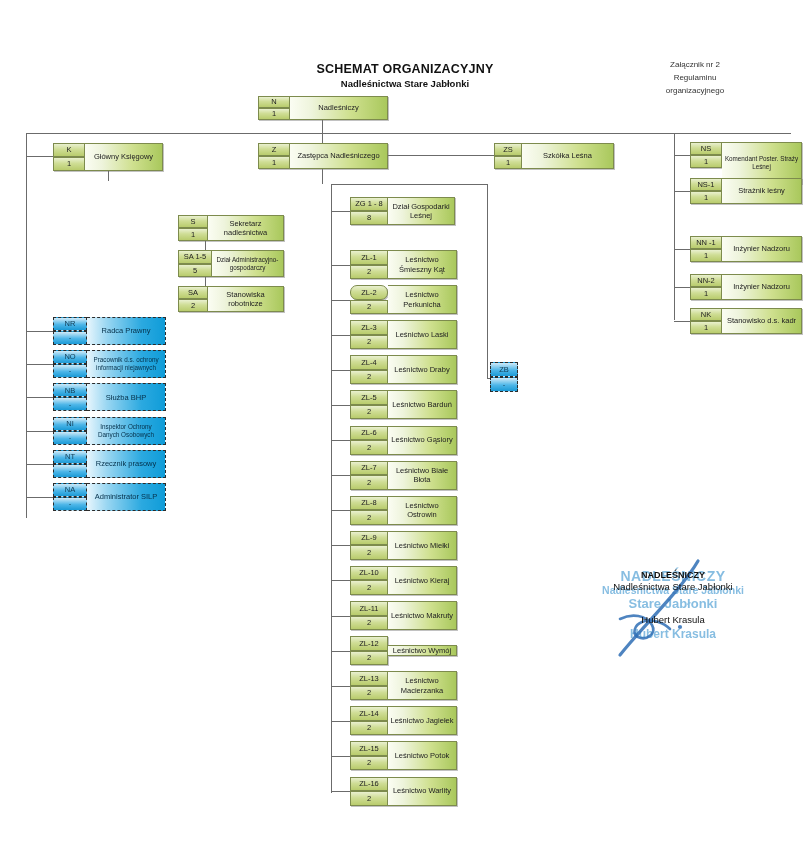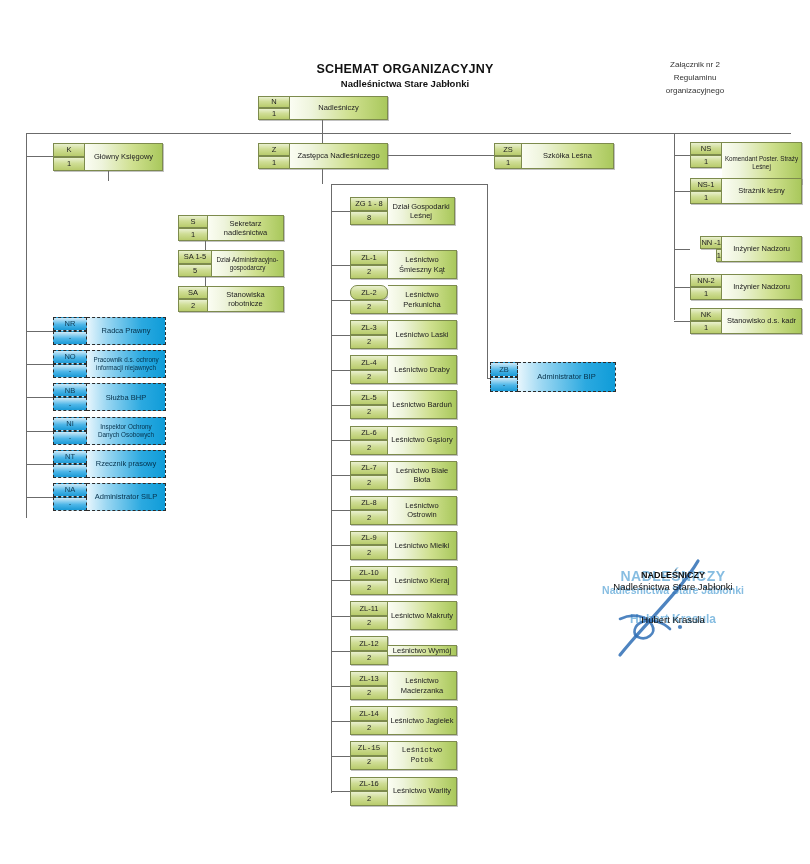--- a/index.html
+++ b/index.html
@@ -253,21 +253,20 @@
     </div>
     <div class="lbl">Dział Gospodarki Leśnej</div>
   </div>
   <div class="ln lnh" style="left:331px; top:211px; width:19px;"></div>
 
   <div class="node blue" style="left:490px; top:362px; width:126px; height:30px;">
     <div class="codewrap" style="width:28px;">
       <div class="code" style="height:15px;">ZB</div>
       <div class="cnt" style="height:15px;">-</div>
     </div>
-    <div class="lbl">Administrator BIP</div>
   </div>
 
   <div id="blue-staff-layer">
       <div class="ln lnh" style="left: 26px; top: 331px; width: 27px; height: 1px;"></div>
       <div class="node blue" style="left: 53px; top: 317px; width: 113px; height: 28px;">
         <div class="codewrap" style="width: 34px;">
           <div class="code" style="height: 14px;">NR</div>
           <div class="cnt" style="height: 14px;">-</div>
         </div>
         <div class="lbl">Radca Prawny</div>
@@ -326,21 +325,21 @@
       <div class="ln lnh" style="left: 674px; top: 191px; width: 16px; height: 1px;"></div>
       <div class="node green" style="left: 690px; top: 178px; width: 112px; height: 26px;">
         <div class="codewrap" style="width: 32px;">
           <div class="code" style="height: 13px;">NS-1</div>
           <div class="cnt" style="height: 13px;">1</div>
         </div>
         <div class="lbl">Strażnik leśny</div>
       </div>
       <div class="ln lnh" style="left: 674px; top: 249px; width: 16px; height: 1px;"></div>
       <div class="node green" style="left: 690px; top: 236px; width: 112px; height: 26px;">
-        <div class="codewrap" style="width: 32px; align-items: flex-end;">
+        <div class="codewrap" style="width: 32px;">
           <div class="code" style="height: 13px;">NN -1</div>
           <div class="cnt" style="height: 13px;">1</div>
         </div>
         <div class="lbl">Inżynier Nadzoru</div>
       </div>
       <div class="ln lnh" style="left: 674px; top: 287px; width: 16px; height: 1px;"></div>
       <div class="node green" style="left: 690px; top: 274px; width: 112px; height: 26px;">
         <div class="codewrap" style="width: 32px;">
           <div class="code" style="height: 13px;">NN-2</div>
           <div class="cnt" style="height: 13px;">1</div>
@@ -464,40 +463,41 @@
       </div>
       <div class="ln lnh" style="left: 331px; top: 721px; width: 19px; height: 1px;"></div>
       <div class="node green" style="left: 350px; top: 706.3px; width: 107px; height: 29px;">
         <div class="codewrap" style="width: 38px;">
           <div class="code" style="height: 14.5px;">ZL-14</div>
           <div class="cnt" style="height: 14.5px;">2</div>
         </div>
         <div class="lbl">Leśnictwo Jagiełek</div>
       </div>
       <div class="ln lnh" style="left: 331px; top: 756px; width: 19px; height: 1px;"></div>
-      <div class="node green" style="left: 350px; top: 741.4px; width: 107px; height: 29px; font-family: Liberation Mono, monospace;">
+      <div class="node green" style="left: 350px; top: 741.4px; width: 107px; height: 29px;">
         <div class="codewrap" style="width: 38px;">
           <div class="code" style="height: 14.5px;">ZL-15</div>
           <div class="cnt" style="height: 14.5px;">2</div>
         </div>
         <div class="lbl">Leśnictwo Potok</div>
       </div>
       <div class="ln lnh" style="left: 331px; top: 791px; width: 19px; height: 1px;"></div>
       <div class="node green" style="left: 350px; top: 776.5px; width: 107px; height: 29px;">
         <div class="codewrap" style="width: 38px;">
           <div class="code" style="height: 14.5px;">ZL-16</div>
           <div class="cnt" style="height: 14.5px;">2</div>
         </div>
         <div class="lbl">Leśnictwo Warlity</div>
       </div>
     </div>
 
   <div class="stamp" style="left:578px; top:568px;">
     <div class="s1">NADLEŚNICZY</div>
     <div class="s2">Nadleśnictwa Stare Jabłonki</div>
+    <div class="s3">Stare Jabłonki</div>
     <div class="s4">Hubert Krasula</div>
   </div>
 
   <svg class="scribble" style="left:580px; top:555px; width:200px; height:110px;" viewBox="0 0 200 110">
     <path d="M118 6 C104 30, 76 58, 50 88 C44 95, 40 100, 40 100" stroke="#2f6fb5" stroke-width="3.2" fill="none" stroke-linecap="round" opacity=".85"></path>
     <path d="M40 64 C52 58, 66 60, 72 70 C77 79, 66 86, 58 82 C52 79, 54 70, 62 67 C72 63, 84 68, 90 74" stroke="#2f6fb5" stroke-width="2.6" fill="none" stroke-linecap="round" opacity=".85"></path>
     <circle cx="100" cy="72" r="2.1" fill="#2f6fb5" opacity=".85"></circle>
   </svg>
 
   <div class="sig" style="left:578px; top:570px;">

